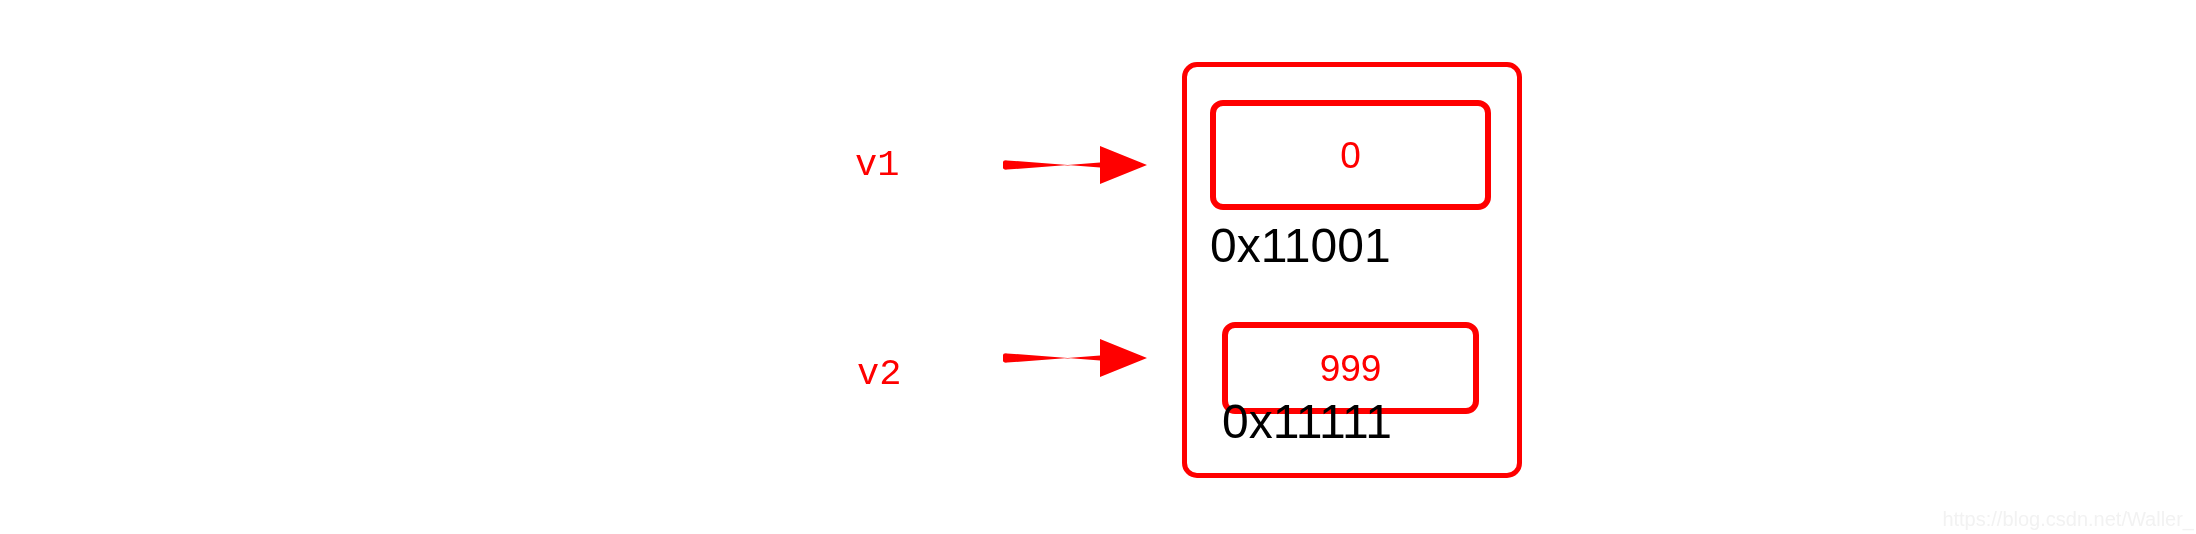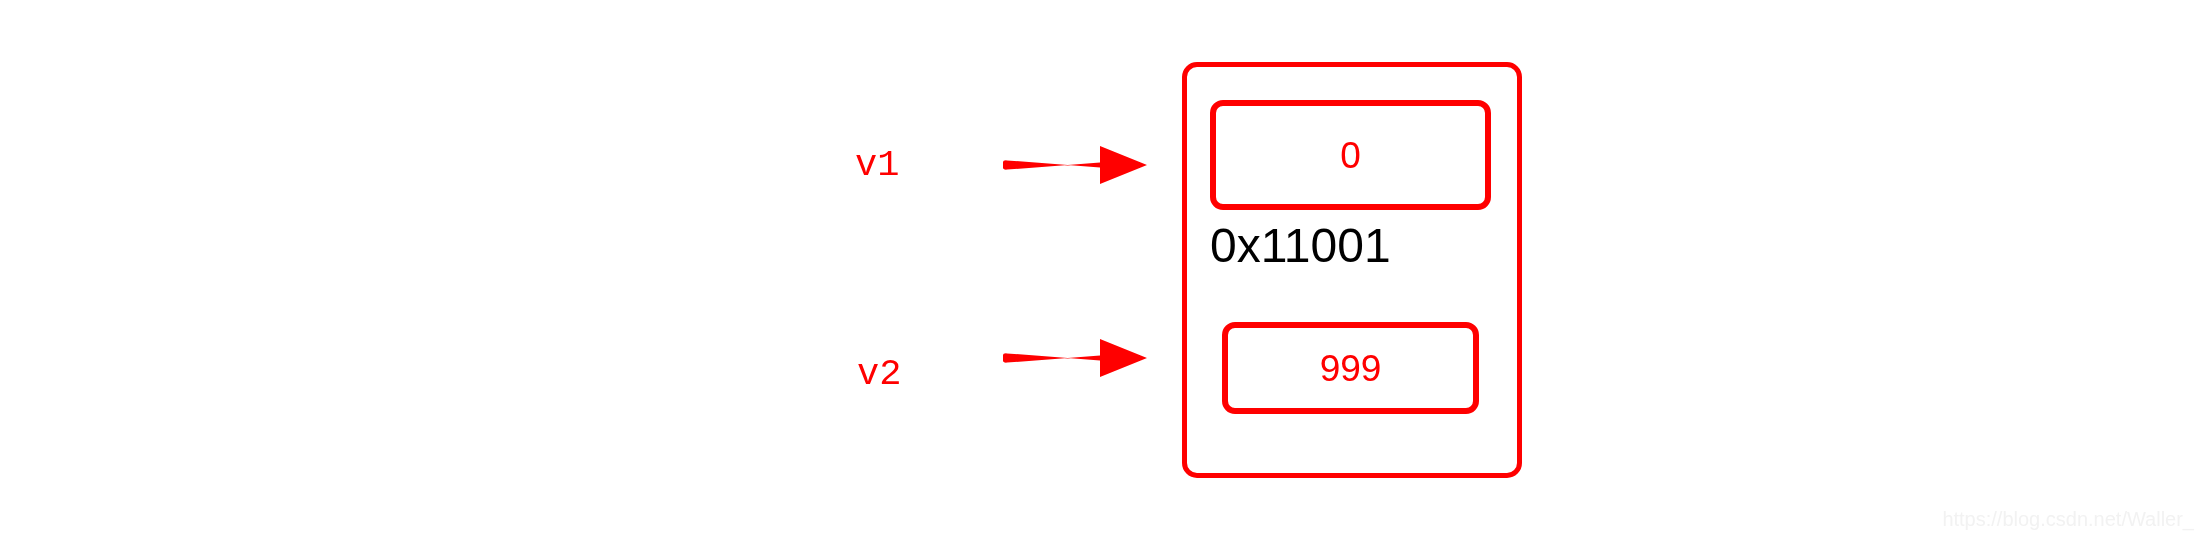--- a/index.html
+++ b/index.html
@@ -159,16 +159,17 @@
   <div id="memory-block"></div>
 
   <div class="mem-cell" id="mem-cell-0">
     <span class="mem-cell-value">0</span>
   </div>
   <div class="addr-label" id="addr-label-0">0x11001</div>
 
   <div class="mem-cell" id="mem-cell-1">
     <span class="mem-cell-value">999</span>
   </div>
+  <div class="addr-label" id="addr-label-1">0x11111</div>
 
   <div id="watermark">https://blog.csdn.net/Waller_</div>
 
 </div>
 
 </body></html>

